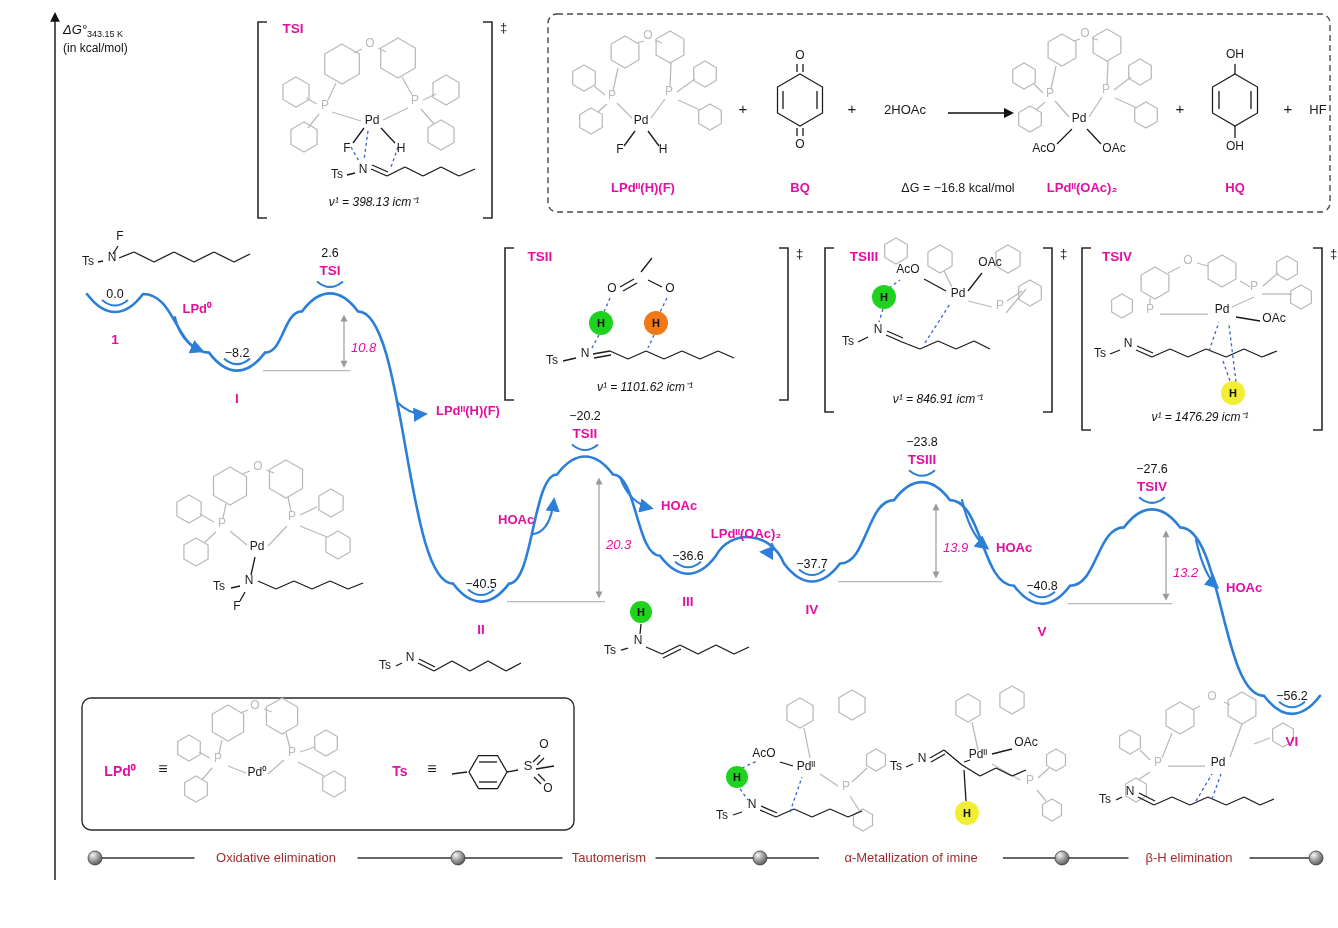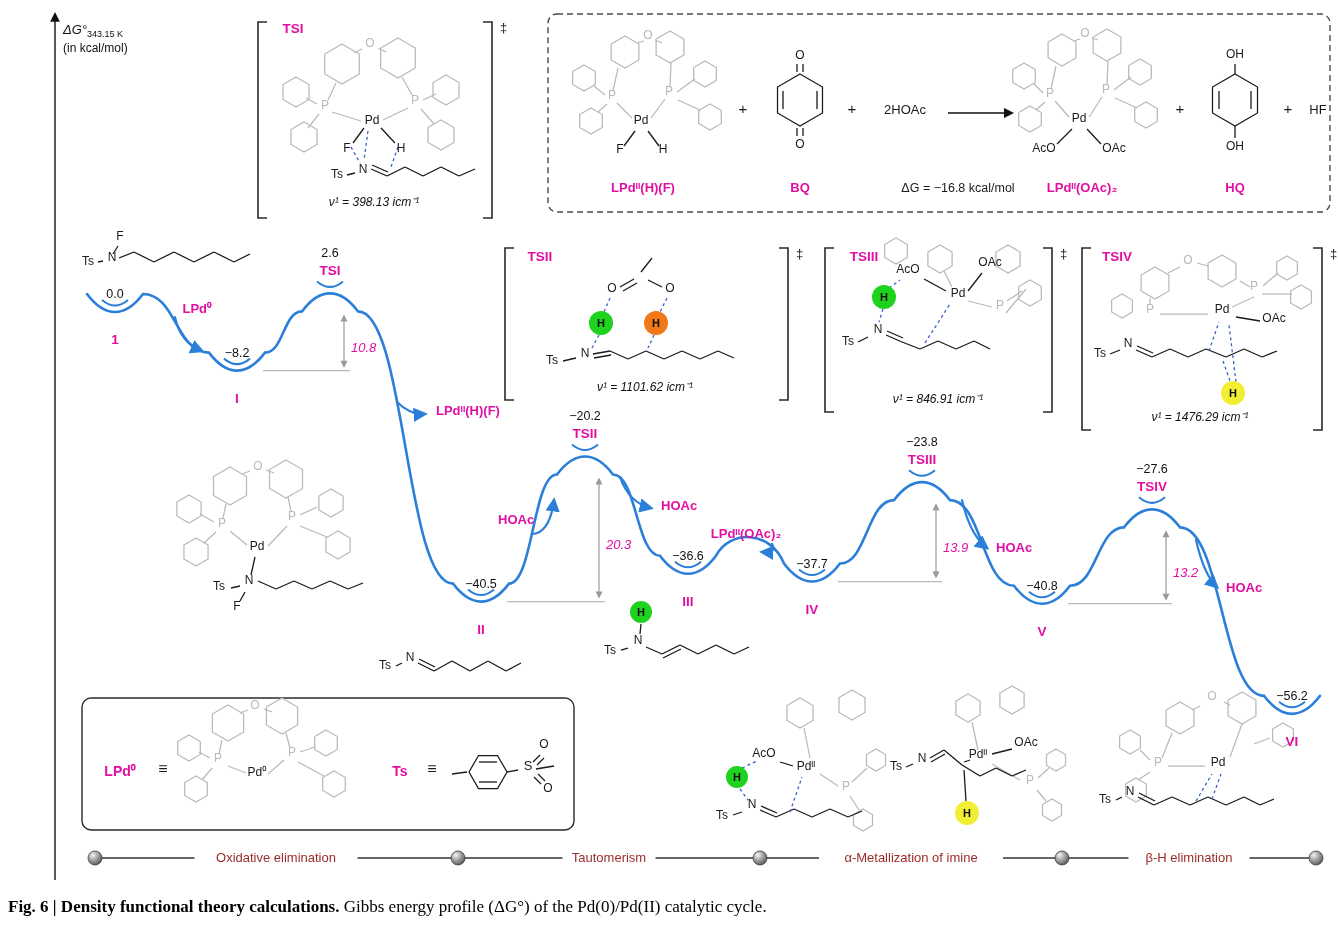--- a/index.html
+++ b/index.html
@@ -560,16 +560,13 @@
         <rect x="1128.5" y="849" width="121" height="18" fill="#fff"></rect>
         <text x="1189" y="862" text-anchor="middle" font-size="13" fill="#9b2c2c">β-H elimination</text>
         <circle cx="95" cy="858" r="7" fill="url(#ballG)" stroke="#3a3a3a" stroke-width="0.8"></circle>
         <circle cx="458" cy="858" r="7" fill="url(#ballG)" stroke="#3a3a3a" stroke-width="0.8"></circle>
         <circle cx="760" cy="858" r="7" fill="url(#ballG)" stroke="#3a3a3a" stroke-width="0.8"></circle>
         <circle cx="1062" cy="858" r="7" fill="url(#ballG)" stroke="#3a3a3a" stroke-width="0.8"></circle>
         <circle cx="1316" cy="858" r="7" fill="url(#ballG)" stroke="#3a3a3a" stroke-width="0.8"></circle>
       </g>
     </svg>
 
-  <div class="caption">
-    <span class="cap-bold">Fig. 6 | Density functional theory calculations.</span><span> Gibbs energy profile (ΔG°) of the Pd(0)/Pd(II) catalytic cycle.</span>
-  </div>
 </div>
 
 </body></html>

